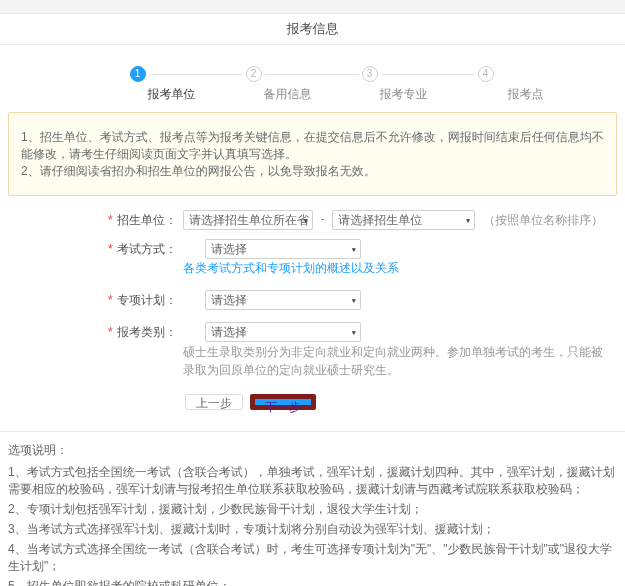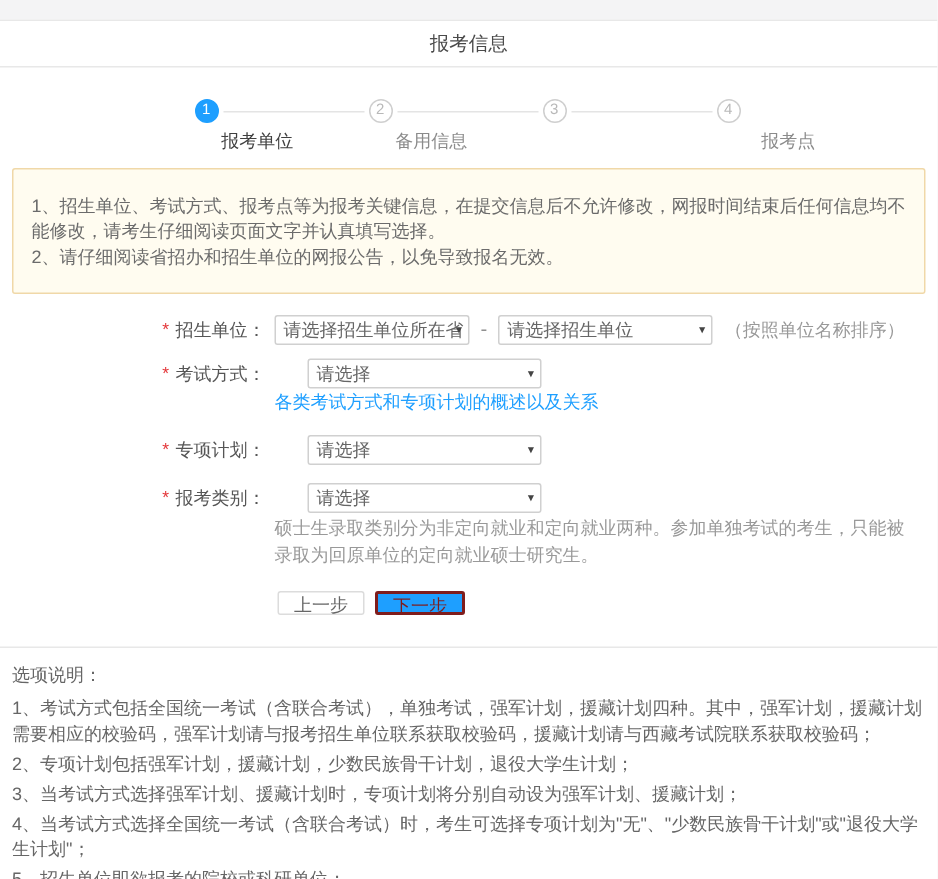--- a/index.html
+++ b/index.html
@@ -124,22 +124,22 @@
     cursor: pointer;
     font-family: inherit;
   }
   .btn-prev {
     background: #fff;
     border: 1px solid #dcdcdc;
     color: #666;
   }
   .btn-next {
     background: #1E9FFF;
-    border: 2px solid #7f1d1d;
-    color: #7f1d1d;
+    border: 5px solid #7f1d1d;
+    color: #4c1d95;
     margin-left: 7px;
   }
   
   .divider { border-top: 1px solid #e8e8e8; margin-top: 21px; }
   .notes { padding: 10px 8px 12px 8px; color: #666; }
   .notes-title { margin-bottom: 5px; }
   .note { line-height: 1.42; margin-bottom: 3px; }
   .note.highlight { color: #FF5722; }
 </style>
 </head>
@@ -169,20 +169,21 @@
         <span class="step-line"></span>
       </div>
       <div class="step-label">备用信息</div>
     </div>
     <div class="step">
       <div class="step-top">
         <span class="step-line"></span>
         <span class="step-circle">3</span>
         <span class="step-line"></span>
       </div>
+      <div class="step-label">报考专业</div>
     </div>
     <div class="step">
       <div class="step-top">
         <span class="step-line"></span>
         <span class="step-circle">4</span>
         <span class="step-line hidden"></span>
       </div>
       <div class="step-label">报考点</div>
     </div>
   </div>

